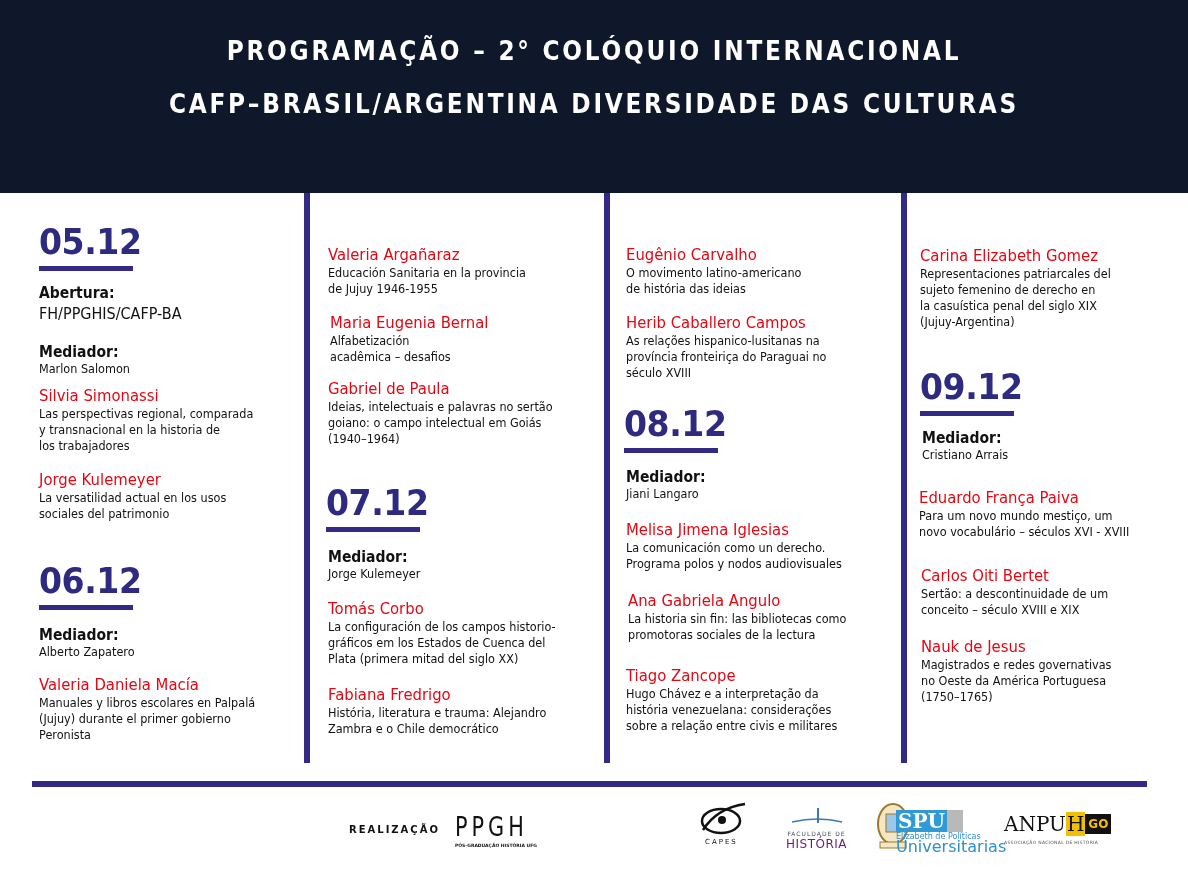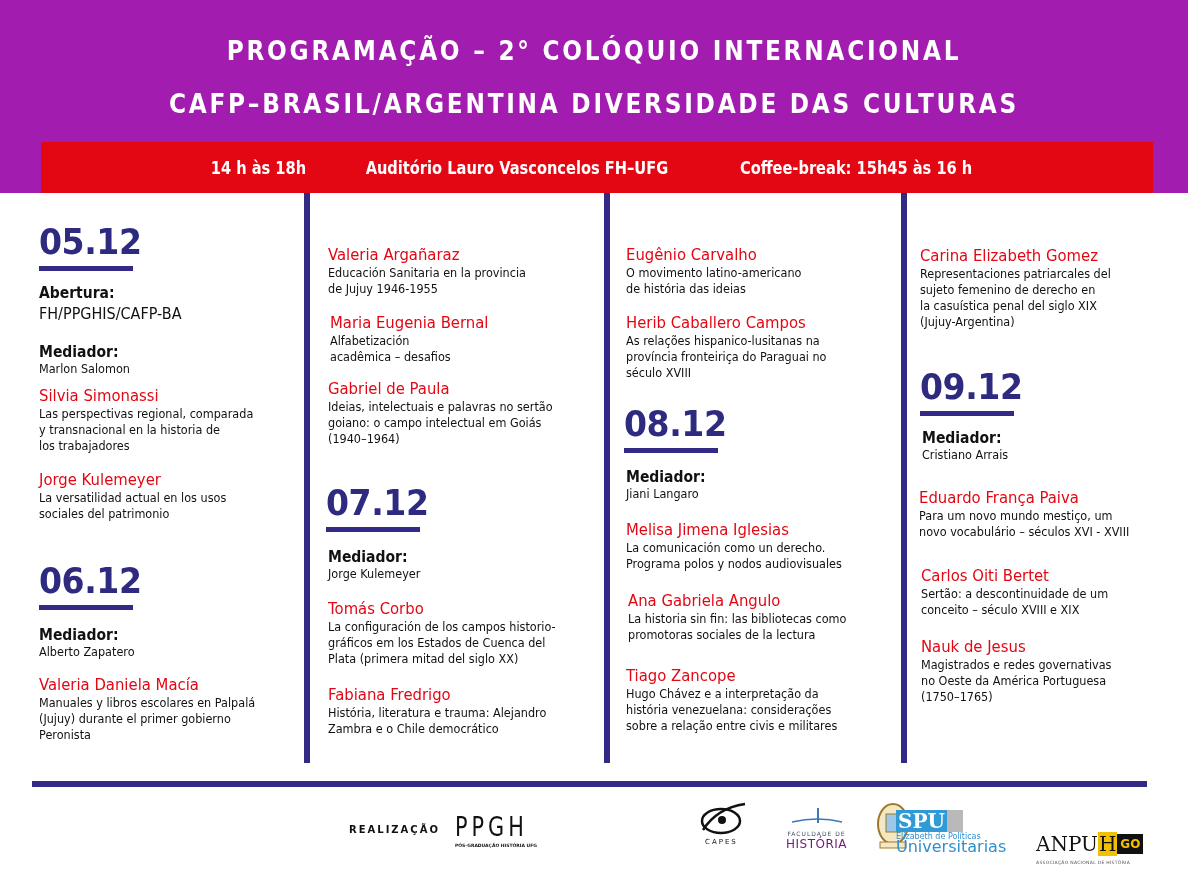--- a/index.html
+++ b/index.html
@@ -1,19 +1,19 @@
 <!DOCTYPE html>
 <html><head>
 <meta charset="utf-8">
 <style>
   * { margin: 0; padding: 0; box-sizing: border-box; }
   html, body { width: 1188px; height: 874px; background: #ffffff; overflow: hidden; }
   body { position: relative; font-family: "DejaVu Sans", sans-serif; color: #111; }
 
-  .header { position: absolute; left: 0; top: 0; width: 1188px; height: 193px; background: #a21caf; }
+  .header { position: absolute; left: 0; top: 0; width: 1188px; height: 193px; background: #0f172a; }
   .title-line { position: absolute; left: 0; width: 1188px; text-align: center; color: #ffffff;
     font-family: "DejaVu Sans", sans-serif; font-weight: bold; font-size: 27px; letter-spacing: 3.2px; transform: scaleX(0.86); }
   .title-line.l1 { top: 35px; }
   .title-line.l2 { top: 88px; }
   .info-bar { position: absolute; left: 41px; top: 142px; width: 1112px; height: 51px; background: #e30613;
     display: flex; justify-content: center; align-items: center; color: #ffffff; font-weight: bold; font-size: 17px; }
   .info-bar .seg { margin: 0 14px; display: inline-block; transform: scaleX(0.86); }
 
   .sep { position: absolute; top: 193px; width: 6px; height: 570px; background: #332a85; }
   .bottom-line { position: absolute; left: 32px; top: 781px; width: 1115px; height: 6px; background: #332a85; }
@@ -43,25 +43,20 @@
   .anpuh-h { background: #f2c000; padding: 0 1px; }
   .anpuh-go { background: #111; color: #f2c000; font-family: "DejaVu Sans", sans-serif; font-weight: bold; font-size: 12px; padding: 3px 3px; }
   .anpuh-sub { font-size: 4.5px; color: #555; margin-top: 4px; white-space: nowrap; letter-spacing: 0.3px; }
 </style>
 </head>
 <body>
 
 <div class="header">
   <div class="title-line l1">PROGRAMAÇÃO – 2° COLÓQUIO INTERNACIONAL</div>
   <div class="title-line l2">CAFP–BRASIL/ARGENTINA  DIVERSIDADE DAS CULTURAS</div>
-  <div class="info-bar">
-    <span class="seg">14 h às 18h</span>
-    <span class="seg">Auditório Lauro Vasconcelos FH–UFG</span>
-    <span class="seg">Coffee-break: 15h45 às 16 h</span>
-  </div>
 </div>
 
 <div class="sep" style="left:304px"></div>
 <div class="sep" style="left:604px"></div>
 <div class="sep" style="left:901px"></div>
 
 <div class="block" style="left:39px; top:224px;">
   <div class="date">05.12</div>
   <div class="date-underline"></div>
 </div>
@@ -246,21 +241,21 @@
 
   <div class="logo" style="left:896px; top:10px;">
     <div class="spu-box">
       <div style="background:#2f9ad6; color:#fff; font-family:'DejaVu Serif',serif; font-weight:bold; font-size:20px; line-height:22px; padding:0 2px;">SPU</div>
       <div style="width:16px; height:22px; background:#b9b9b9;"></div>
     </div>
     <div class="spu-sub">Elizabeth de Políticas</div>
     <div class="spu-sub2">Universitarias</div>
   </div>
 
-  <div class="logo" style="left:1036px; top:12px;margin-top:20px;">
+  <div class="logo" style="left:1004px; top:12px;">
     <div class="anpuh-main">
       <span>ANPU</span>
       <span class="anpuh-h">H</span>
       <span class="anpuh-go">GO</span>
     </div>
     <div class="anpuh-sub">ASSOCIAÇÃO NACIONAL DE HISTÓRIA</div>
   </div>
 </div>
 
 </body></html>

